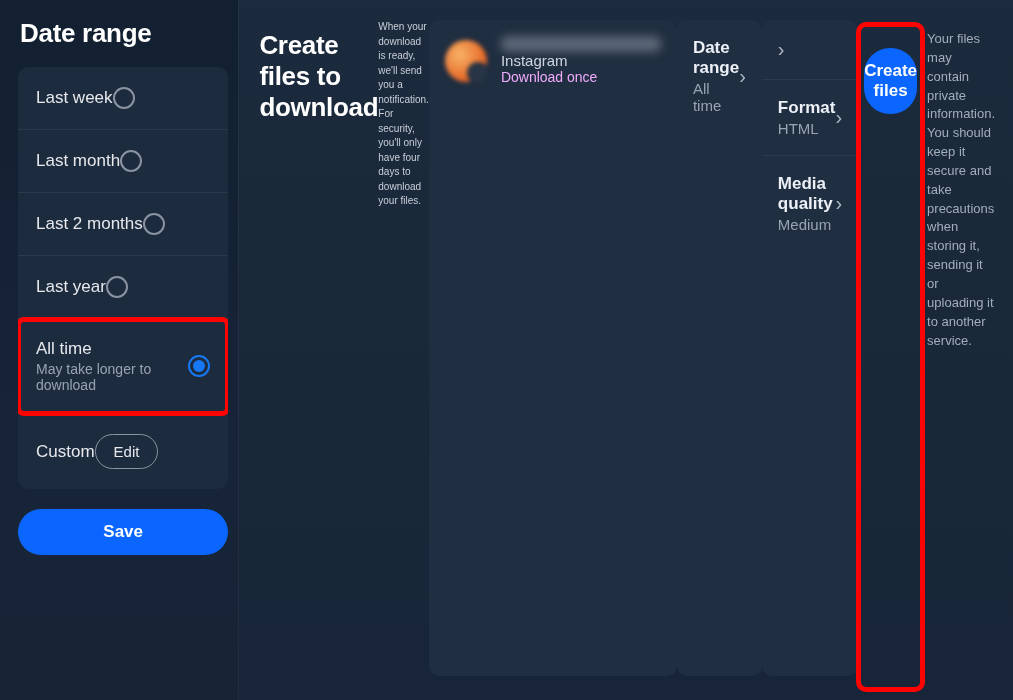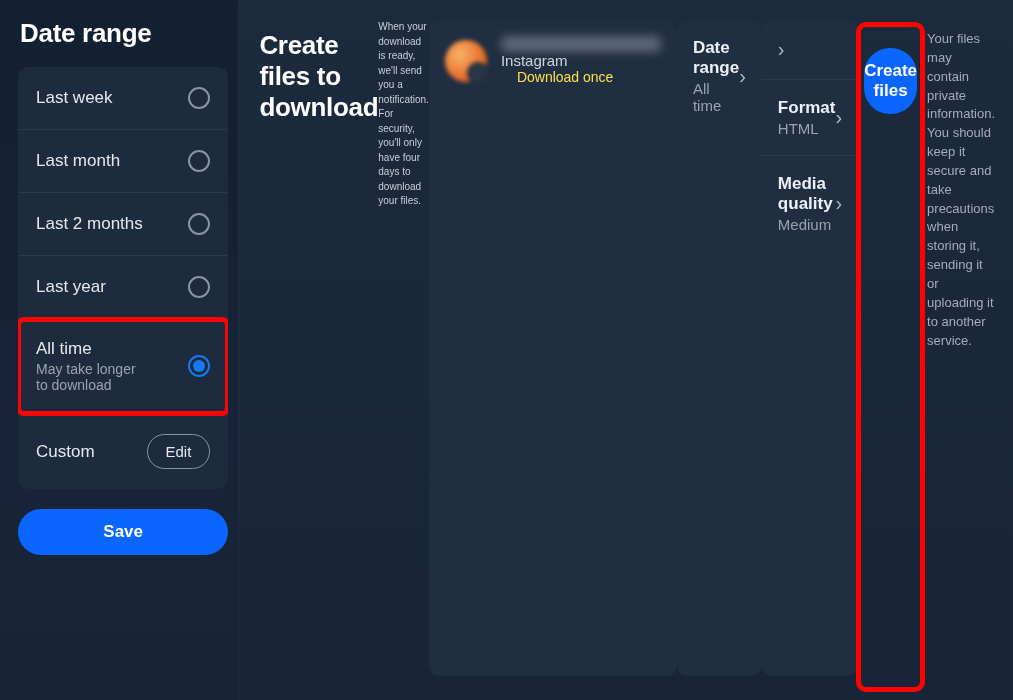--- a/index.html
+++ b/index.html
@@ -43,25 +43,23 @@
 
   
   .radio-list {
     background: #1d2b3e;
     border-radius: 10px;
     overflow: hidden;
   }
   .radio-item {
     display: flex;
     align-items: center;
-    justify-content: space-between;
     padding: 20px 18px;
     border-bottom: 1px solid rgba(255,255,255,0.07);
     cursor: pointer;
-    gap: 44px;
   }
   .radio-item:last-child { border-bottom: none; }
   .radio-item .label {
     font-size: 17px;
     color: #e6e8ec;
   }
   .radio-item .sublabel {
     font-size: 14px;
     color: #9aa3b2;
     margin-top: 2px;
@@ -131,21 +129,21 @@
     background:#283547; border:2px solid #202e41;
   }
   .acct-name {
     font-size: 16px; color: #b9c1cf;
     filter: blur(5px);
     background: rgba(180,188,200,0.4);
     border-radius: 6px;
     width: 160px; height: 16px;
   }
   .acct-sub1 { font-size: 15px; color: #cfd5df; }
-  .acct-sub2 { font-size: 14px; color: #fde047; margin-left: 16px; }
+  .acct-sub2 { font-size: 14px; color: #f0abfc; }
 
   .setting-row {
     display: flex; align-items: center; justify-content: space-between;
     padding: 18px 16px;
     border-bottom: 1px solid rgba(255,255,255,0.06);
     cursor: pointer;
   }
   .setting-row:last-child { border-bottom: none; }
   .setting-row .texts .t1 { font-size: 17px; font-weight:600; color: #ecf0f6; }
   .setting-row .texts .t2 { font-size: 15px; color: #9aa3b2; margin-top: 2px; }

